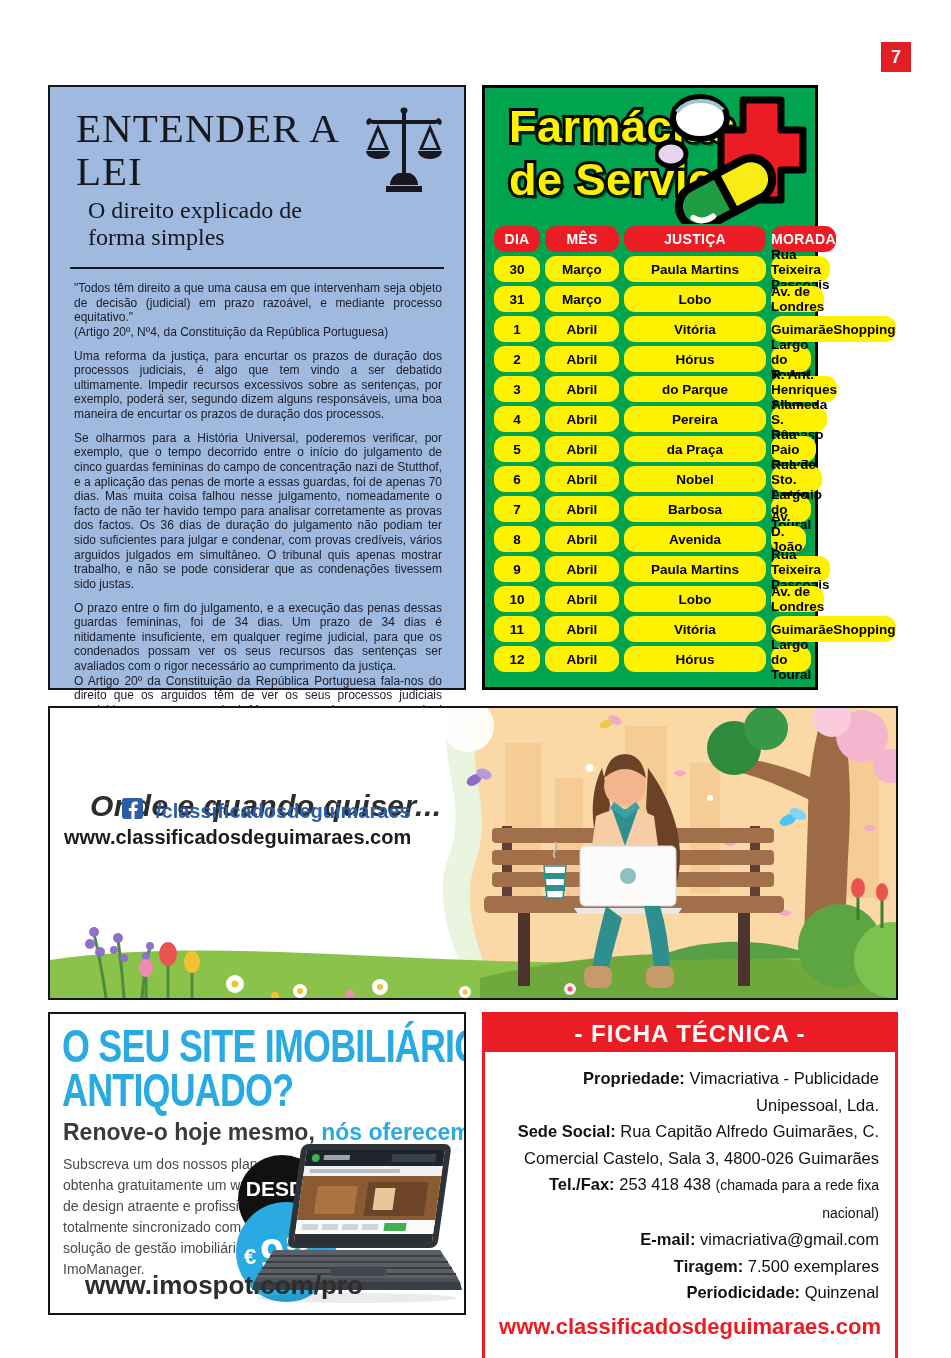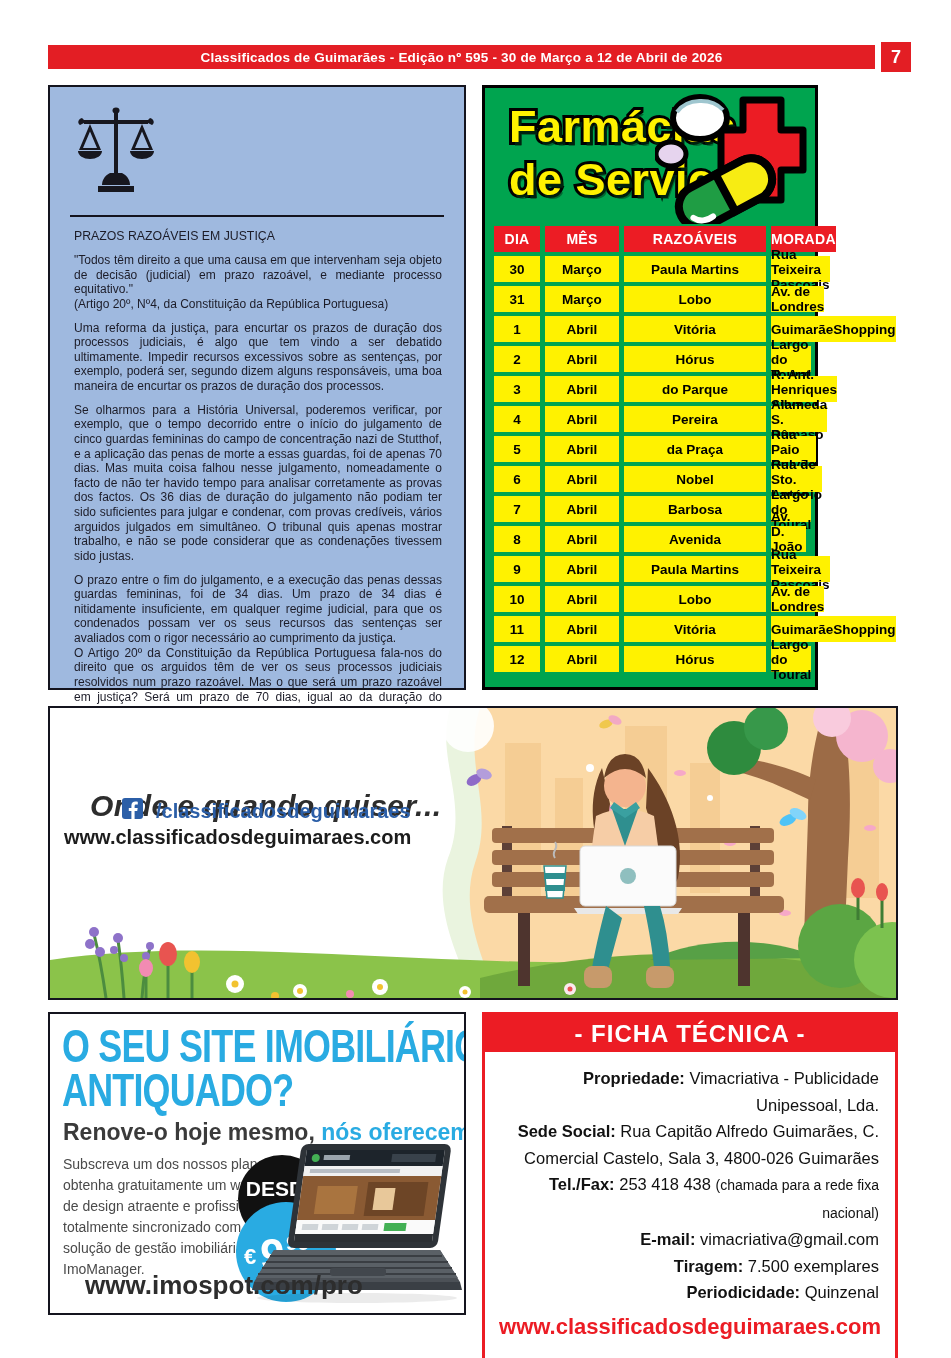--- a/index.html
+++ b/index.html
@@ -24,21 +24,21 @@
   .law-author{text-align:right;font-size:12.5px;color:#1c1c28;padding-right:10px;margin-top:14px;}
 
   
   .ph-box{position:absolute;left:482px;top:85px;width:336px;height:605px;background:#00A44F;border:3px solid #000;box-sizing:border-box;}
   .ph-head{position:relative;height:138px;}
   .ph-title{position:absolute;left:24px;top:12px;font-weight:bold;font-size:45px;line-height:1.18;color:#FFF200;
     -webkit-text-stroke:6px #000;paint-order:stroke fill;text-shadow:3px 4px 0 rgba(0,60,25,.55);letter-spacing:.5px;}
   .ph-icon{position:absolute;right:8px;top:4px;}
   .ph-table{margin:0 9px;}
   .ph-row{display:grid;grid-template-columns:46px 74px 142px auto;column-gap:5px;margin-bottom:4px;}
-  .ph-cell,.ph-hcell{display:flex;align-items:center;justify-content:center;font-weight:bold;box-sizing:border-box;}
+  .ph-cell,.ph-hcell{display:flex;align-items:center;justify-content:center;font-weight:bold;box-sizing:border-box;border-radius:11px;}
   .ph-hcell{background:#EC1C24;color:#fff;font-size:14px;height:26px;letter-spacing:.3px;}
   .ph-cell{background:#FFF200;color:#000;font-size:13.5px;height:26px;}
 
   
   .banner{position:absolute;left:48px;top:706px;width:850px;height:294px;background:#fff;border:2px solid #14141e;box-sizing:border-box;overflow:hidden;}
   .banner svg.scene{position:absolute;left:0;top:0;}
   .banner-headline{position:absolute;left:40px;top:34px;font-size:30px;font-weight:bold;font-style:italic;color:#2d2d2d;letter-spacing:.5px;margin-top:47px;}
   .banner-fb{position:absolute;left:72px;top:90px;display:flex;align-items:center;gap:13px;font-size:20px;font-weight:bold;color:#2B5EA7;}
   .banner-url{position:absolute;left:14px;top:118px;font-size:20px;font-weight:bold;color:#1c1c1c;}
 
@@ -59,29 +59,30 @@
   .ficha-line{font-size:16.5px;color:#111;line-height:26.5px;text-align:right;}
   .ficha-line b{font-weight:bold;}
   .ficha-note{font-size:14px;}
   .ficha-url{text-align:center;font-size:22px;font-weight:bold;color:#EC1C24;margin-top:8px;}
 </style>
 </head>
 <body>
 
 <div class="page">
 
-  <div class="masthead">
-    <span>Classificados de Guimarães - Edição nº 595 - 30 de Março a 12 de Abril de 2026</span>
-  </div>
   <div class="pageno">
     <span>7</span>
   </div>
 
   <div class="law-box">
     <div class="law-title-row">
+      <div>
+        <div class="law-title">ENTENDER A LEI</div>
+        <div class="law-sub">O direito explicado de forma simples</div>
+      </div>
       <span>
         <svg width="80" height="88" viewBox="0 0 80 88">
           <g fill="#17171f">
             <path d="M38 2 h4 v10 h-4z"></path>
             <ellipse cx="40" cy="3.5" rx="3.5" ry="3"></ellipse>
             <path d="M8 13 h64 v4 h-64z"></path>
             <path d="M6 11 c-4 1 -5 5 -2 7 l6 -3z"></path>
             <path d="M74 11 c4 1 5 5 2 7 l-6 -3z"></path>
             <path d="M38 12 h4 v58 h-4z"></path>
             <path d="M14 17 l11 26 h-22z M14 24.5 l-7 16.5 h14z" fill-rule="evenodd"></path>
@@ -89,21 +90,20 @@
             <path d="M66 17 l11 26 h-22z M66 24.5 l-7 16.5 h14z" fill-rule="evenodd"></path>
             <path d="M54 44 a12 8 0 0 0 24 0z"></path>
             <path d="M34 66 c-6 3 -8 8 -8 12 h28 c0 -4 -2 -9 -8 -12z"></path>
             <path d="M22 79 h36 v6 h-36z"></path>
           </g>
         </svg>
       </span>
     </div>
     <hr class="law-rule">
     <div class="law-body">
-      <p class="law-heading">PRAZOS RAZOÁVEIS EM JUSTIÇA</p>
       <div>
           <p>"Todos têm direito a que uma causa em que intervenham seja objeto de decisão (judicial) em prazo razoável, e mediante processo equitativo."
 (Artigo 20º, Nº4, da Constituição da República Portuguesa)</p>
           <p>Uma reforma da justiça, para encurtar os prazos de duração dos processos judiciais, é algo que tem vindo a ser debatido ultimamente. Impedir recursos excessivos sobre as sentenças, por exemplo, poderá ser, segundo dizem alguns responsáveis, uma boa maneira de encurtar os prazos de duração dos processos.</p>
           <p>Se olharmos para a História Universal, poderemos verificar, por exemplo, que o tempo decorrido entre o início do julgamento de cinco guardas femininas do campo de concentração nazi de Stutthof, e a aplicação das penas de morte a essas guardas, foi de apenas 70 dias. Mas muita coisa falhou nesse julgamento, nomeadamente o facto de não ter havido tempo para analisar corretamente as provas dos factos. Os 36 dias de duração do julgamento não podiam ter sido suficientes para julgar e condenar, com provas credíveis, vários arguidos julgados em simultâneo. O tribunal quis apenas mostrar trabalho, e não se pode considerar que as condenações tivessem sido justas.</p>
           <p>O prazo entre o fim do julgamento, e a execução das penas dessas guardas femininas, foi de 34 dias. Um prazo de 34 dias é nitidamente insuficiente, em qualquer regime judicial, para que os condenados possam ver os seus recursos das sentenças ser avaliados com o rigor necessário ao cumprimento da justiça.
 O Artigo 20º da Constituição da República Portuguesa fala-nos do direito que os arguidos têm de ver os seus processos judiciais resolvidos num prazo razoável. Mas o que será um prazo razoável em justiça? Será um prazo de 70 dias, igual ao da duração do julgamento e execução das guardas nazis do campo de concentração de Stutthof?</p>
           <p>Um outro julgamento, o do casal Nicolae e Helena Ceaucescu, antigos ditadores da Roménia, demorou apenas algumas horas. Eles foram julgados e executados no mesmo dia, sem direito a recorrer da sentença. É isto que se pretende para a justiça portuguesa, em nome da celeridade dos processos judiciais?</p>
         </div>
       <div class="law-author">Nuno Fernandes</div>
@@ -129,21 +129,21 @@
             <path d="M70 80 h29 a21 21 0 0 1 0 42 h-29z" fill="#F7EC13" stroke="#000" stroke-width="8"></path>
             <path d="M30 108 a16 14 0 0 0 18 8" fill="none" stroke="#fff" stroke-width="6" stroke-linecap="round"></path>
           </g>
         </svg>
       </span>
     </div>
     <div class="ph-table">
       <div class="ph-row">
         <div class="ph-hcell">DIA</div>
         <div class="ph-hcell">MÊS</div>
-        <div class="ph-hcell">RAZOÁVEIS</div>
+        <div class="ph-hcell">JUSTIÇA</div>
         <div class="ph-hcell">MORADA</div>
       </div>
       <div>
           <div class="ph-row">
             <div class="ph-cell">30</div>
             <div class="ph-cell">Março</div>
             <div class="ph-cell">Paula Martins</div>
             <div class="ph-cell">Rua Teixeira Pascoais</div>
           </div>
           <div class="ph-row">

